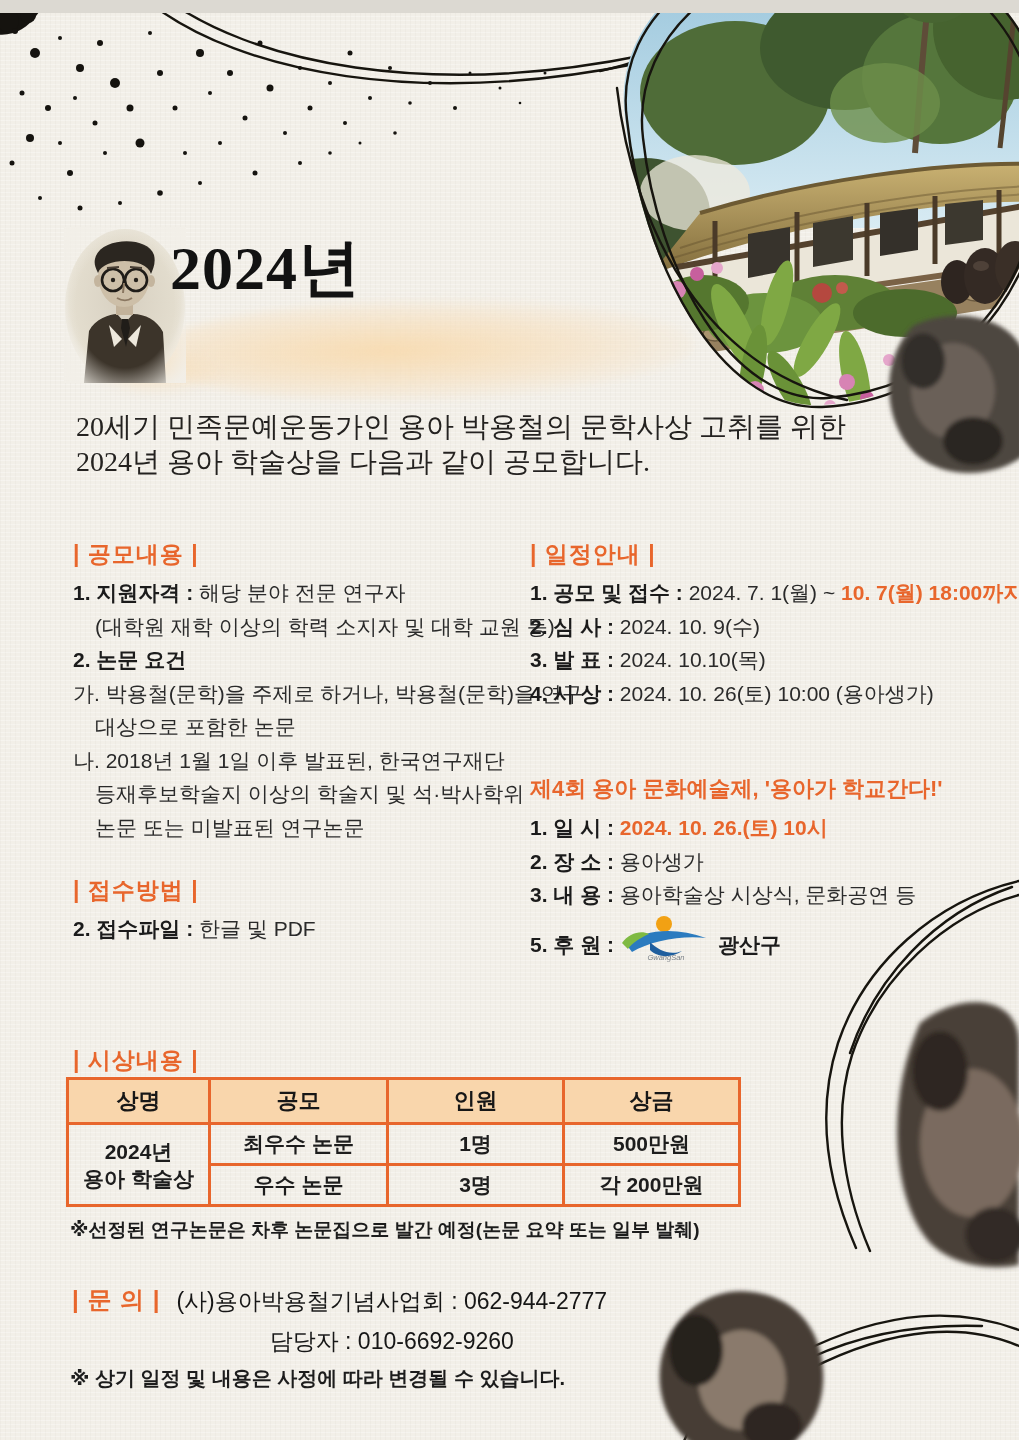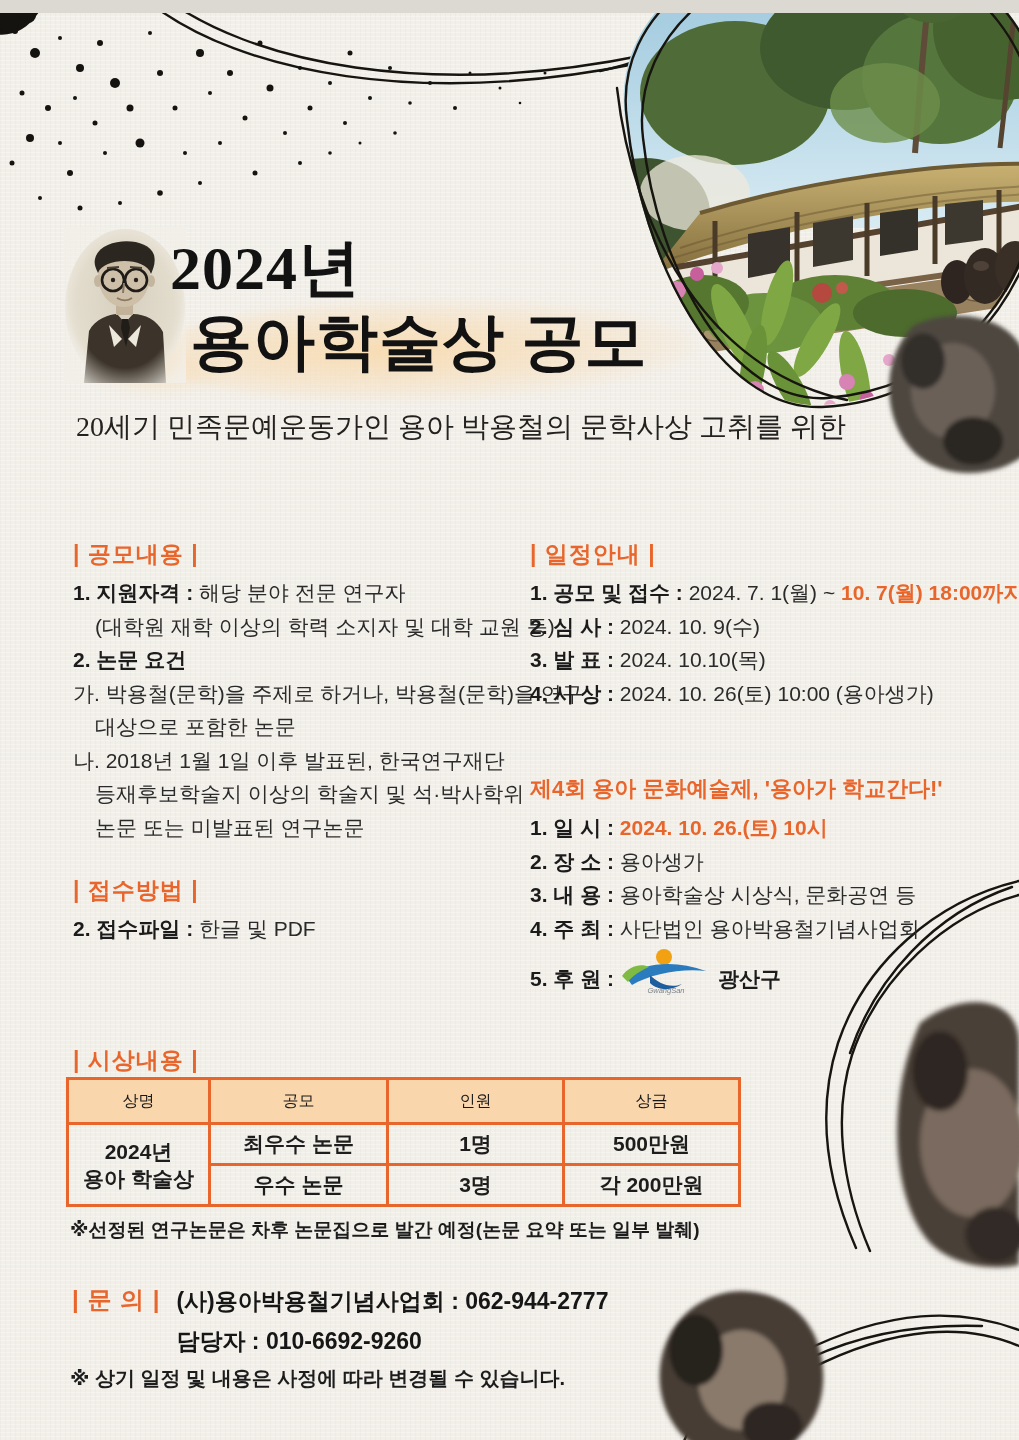--- a/index.html
+++ b/index.html
@@ -30,28 +30,28 @@
   .items{margin-top:7px;}
   .line{font-size:21px;line-height:33.5px;color:#2a2a2a;white-space:nowrap;}
   .lb{font-weight:bold;color:#1b1b1b;}
   .hl{font-weight:bold;color:#E8662C;}
   .ind{padding-left:22px;}
   .fest-title{font-size:22px;font-weight:bold;color:#E8662C;white-space:nowrap;line-height:32px;margin-bottom:6px;}
   .sponsor-row{display:flex;align-items:flex-end;height:46px;margin-top:4px;}
   
   table.awards{border-collapse:collapse;width:672px;table-layout:fixed;background:transparent;}
   table.awards,td,th{border:3px solid #E8662C;}
-  table.awards th{background:#F9D6AC;height:40px;font-size:16px;font-weight:normal;color:#171717;}
+  table.awards th{background:#F9D6AC;height:40px;font-size:22px;font-weight:bold;color:#171717;}
   table.awards td{height:36px;text-align:center;font-size:21px;font-weight:bold;color:#1d1d1d;}
   td.grp{line-height:27px;}
   .note{font-size:19px;font-weight:bold;color:#1c1c1c;white-space:nowrap;text-align:center;}
   
   .contact{display:flex;align-items:flex-start;}
   .contact .sec-h{font-size:24px;margin-right:16px;line-height:38px;}
-  .contact .cline{font-size:23px;font-weight:bold;color:#161616;line-height:40px;white-space:nowrap;}
+  .contact .cline{font-size:23px;font-weight:normal;color:#161616;line-height:40px;white-space:nowrap;text-align:center;}
   .footnote{font-size:20px;font-weight:bold;color:#1c1c1c;white-space:nowrap;}
 </style>
 </head>
 <body>
 
 <div class="page">
 
   <svg class="abs" style="left:0;top:0;width:690px;height:215px" viewBox="0 0 690 215">
     <path class="pen" d="M150,-10 C240,60 420,95 640,50"></path>
     <path class="pen" d="M158,-20 C250,52 430,86 645,42"></path>
@@ -297,25 +297,25 @@
     <path d="M60,51 L61,51" stroke="#1F1C18" stroke-width="2.6"></path>
     <circle cx="49" cy="53" r="2.2" fill="#24201b"></circle>
       <circle cx="72" cy="53" r="2.2" fill="#24201b"></circle>
     <path d="M43,41 L55,40 M66,40 L78,41" stroke="#4A4036" stroke-width="2"></path>
     <path d="M60,56 L59,66 M53,71 C58,74 64,74 68,71" stroke="#8A7761" stroke-width="2" fill="none"></path>
     <rect x="0" y="0" width="122" height="156" fill="url(#pfade)"></rect>
   </svg>
 
   <div class="title">
     <div class="t1">2024년</div>
-    <div class="t2">용아학술상 공모</div>
   </div>
 
   <div class="intro">
     <div>20세기 민족문예운동가인 용아 박용철의 문학사상 고취를 위한</div>
+    <div>2024년 용아 학술상을 다음과 같이 공모합니다.</div>
   </div>
 
   <div class="abs" style="left:73px;top:526px">
     <div class="sec-h">| 공모내용 |</div>
     <div class="items">
       <div class="line"><span class="lb">1. 지원자격 : </span><span>해당 분야 전문 연구자</span></div>
       <div class="line ind">(대학원 재학 이상의 학력 소지자 및 대학 교원 등)</div>
       <div class="line lb">2. 논문 요건</div>
       <div class="line">가. 박용철(문학)을 주제로 하거나, 박용철(문학)을 연구</div>
       <div class="line ind">대상으로 포함한 논문</div>
@@ -341,21 +341,20 @@
       <div class="line"><span class="lb">4. 시 상 : </span><span>2024. 10. 26(토) 10:00 (용아생가)</span></div>
     </div>
   </div>
 
   <div class="abs" style="left:530px;top:760px">
     <div class="fest-title">제4회 용아 문화예술제, '용아가 학교간다!'</div>
     <div>
       <div class="line"><span class="lb">1. 일 시 : </span><span class="hl">2024. 10. 26.(토) 10시</span></div>
       <div class="line"><span class="lb">2. 장 소 : </span><span>용아생가</span></div>
       <div class="line"><span class="lb">3. 내 용 : </span><span>용아학술상 시상식, 문화공연 등</span></div>
-      <div class="line"><span class="lb">4. 주 최 : </span><span>사단법인 용아박용철기념사업회</span></div>
       <div class="sponsor-row">
         <span class="lb line">5. 후 원 : </span>
         <svg style="width:92px;height:46px;margin:0 6px" viewBox="0 0 92 46">
           <circle cx="44" cy="8" r="8" fill="#F2A113"></circle>
           <path d="M6,28 C24,13 56,11 86,22 C62,19 30,25 12,36 Z" fill="#2B7BBF"></path>
           <path d="M30,26 C38,34 50,40 62,35 C52,42 38,42 30,34 Z" fill="#1F5E9E"></path>
           <path d="M2,27 C9,17 21,14 29,18 C20,22 12,27 8,33 Z" fill="#7FBA42"></path>
           <text x="46" y="44" text-anchor="middle" font-size="7.5" font-style="italic" fill="#7C8288">GwangSan</text>
         </svg>
         <span class="lb line">광산구</span>

